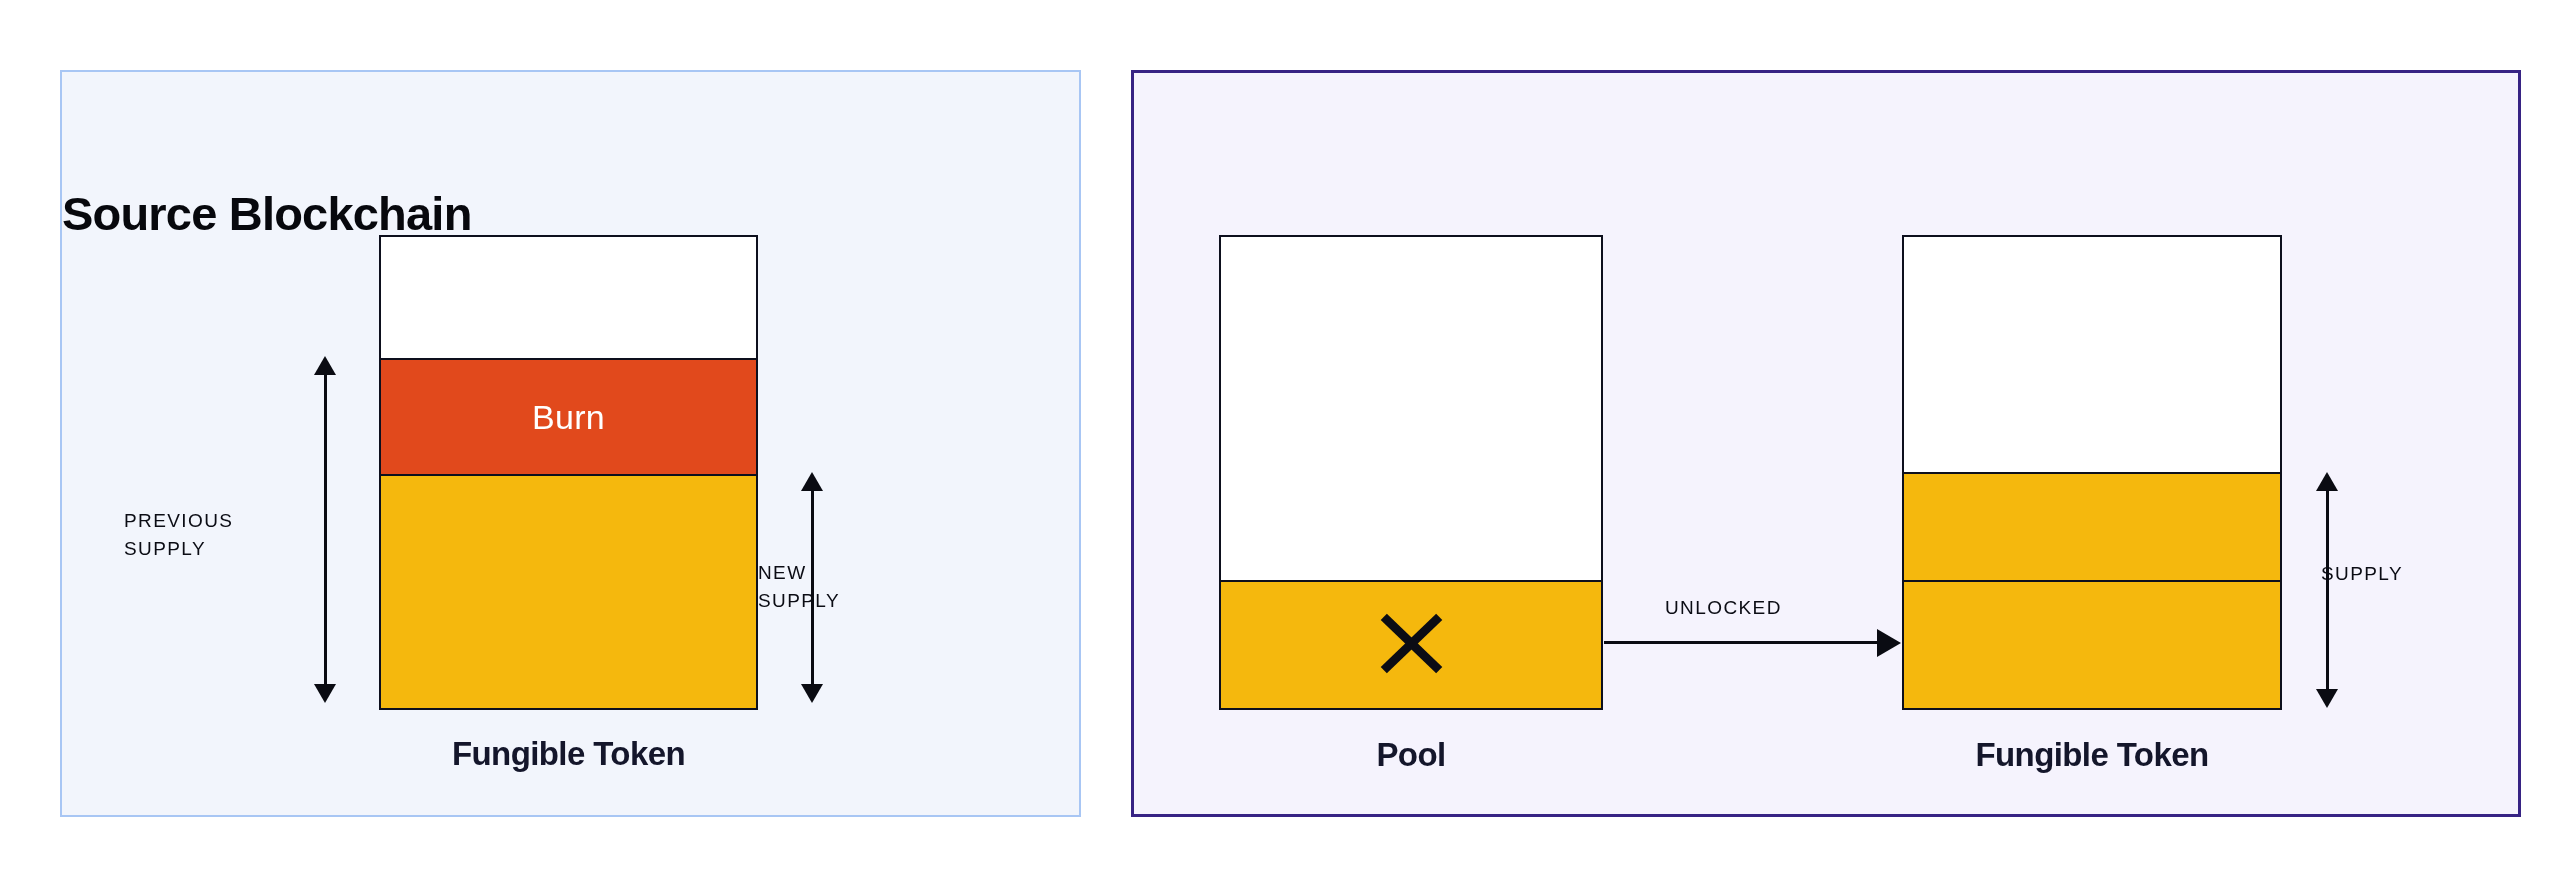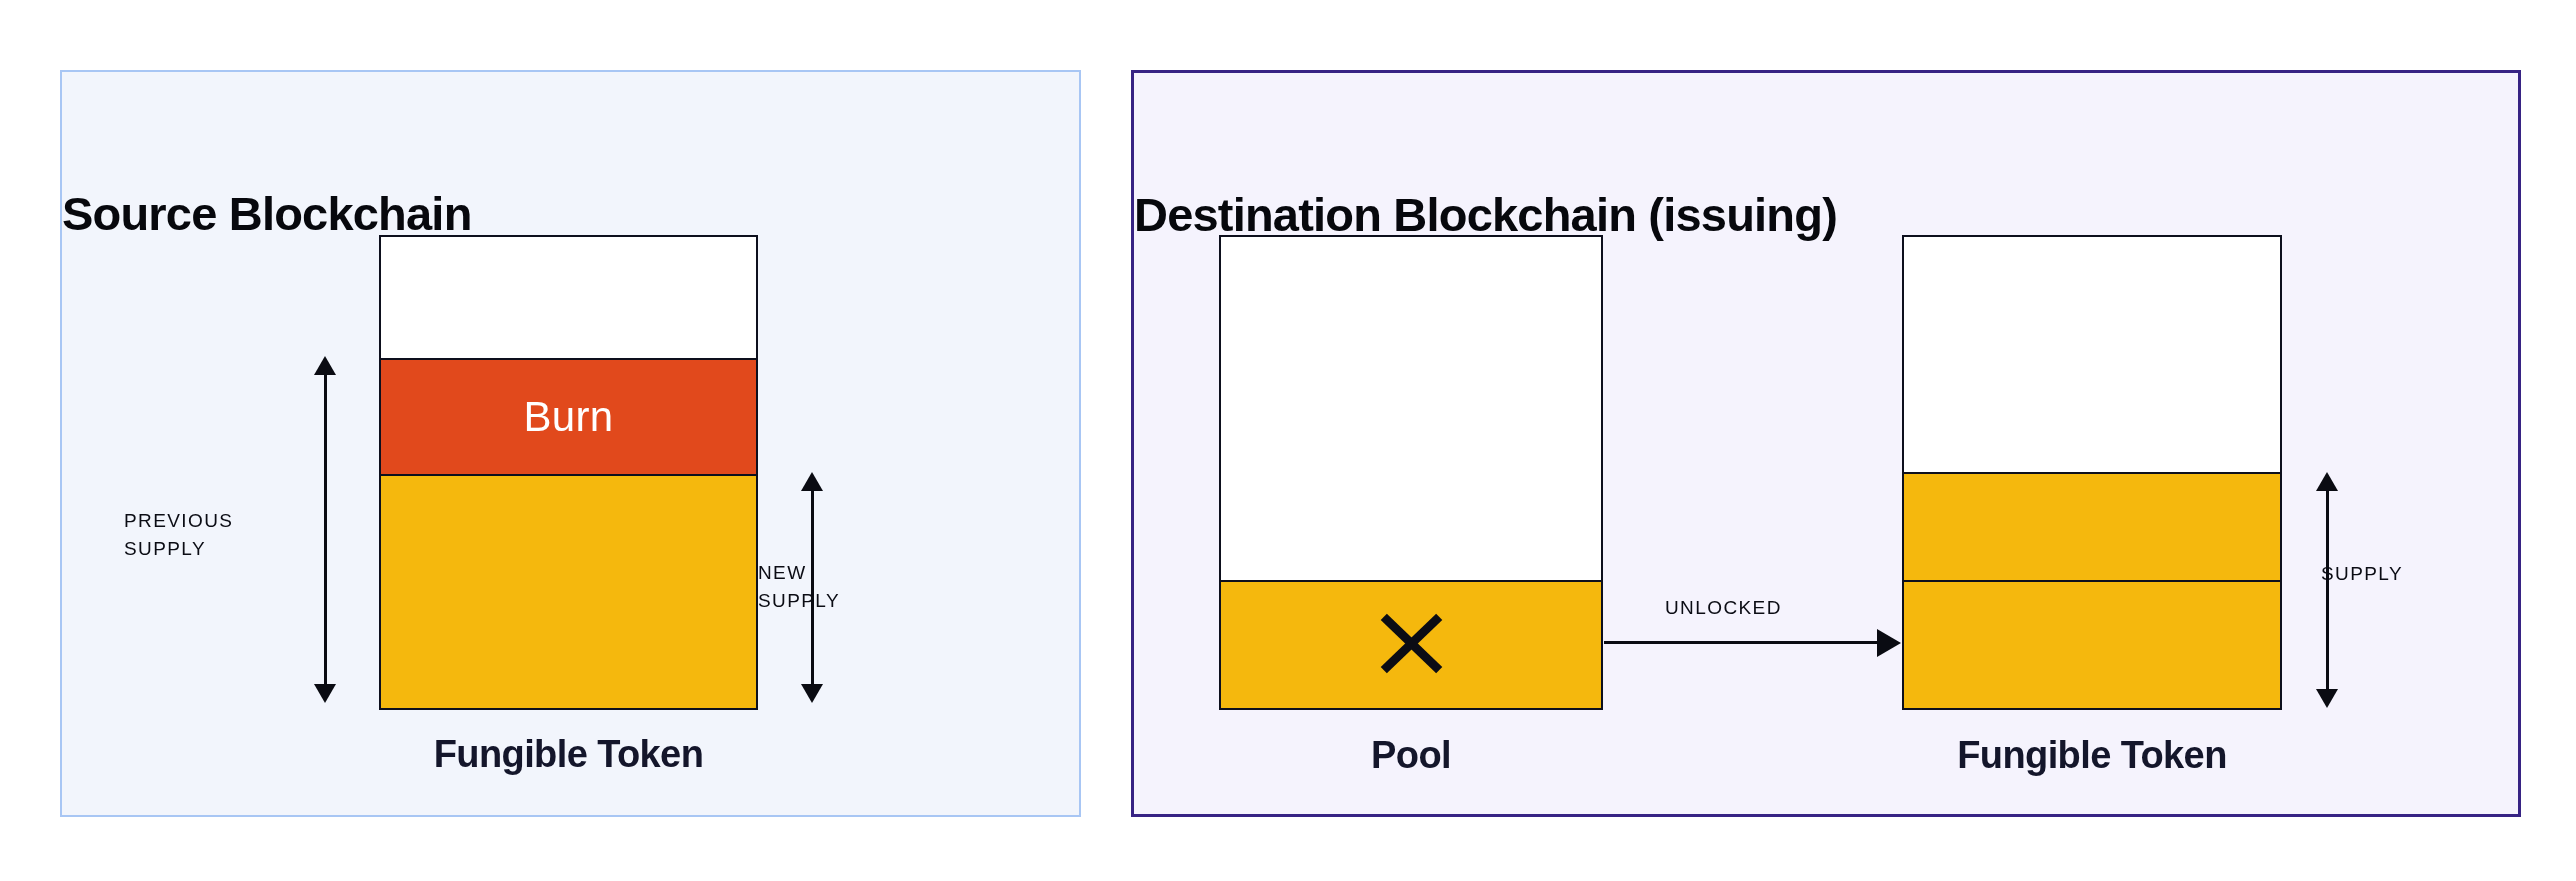--- a/index.html
+++ b/index.html
@@ -39,26 +39,26 @@
   .seg.white { background: #ffffff; }
   .seg.orange {
     background: #e1491c;
     border-top: 2.8px solid #0d0f1d;
     border-bottom: 2.8px solid #0d0f1d;
     display: flex; align-items: center; justify-content: center;
   }
   .seg.yellow { background: #f5b80d; }
   .seg.divided { border-top: 2.8px solid #0d0f1d; }
   .burn-text {
-    color: #ffffff; font-size: 42px; font-weight: 500; line-height: 1;
+    color: #ffffff; font-size: 34px; font-weight: 500; line-height: 1;
     letter-spacing: 0.3px;
   }
   .bar-caption {
     position: absolute; margin: 0; text-align: center;
-    font-size: 38px; line-height: 40px; font-weight: 700;
+    font-size: 33px; line-height: 40px; font-weight: 700;
     letter-spacing: -0.6px; color: #14162b;
   }
   .small-label {
     position: absolute; 
     font-size: 19px; line-height: 28px; font-weight: 500;
     letter-spacing: 1.4px; color: #0b0c14;
     white-space: pre-line;
   }
   
   .varrow {
@@ -118,21 +118,20 @@
       <i class="shaft"></i>
       <i class="head-down"></i>
     </div>
     <div class="small-label" style="left:696px; top:487px; width:167px;">NEW
 SUPPLY</div>
 
     <p class="bar-caption" style="left:317px; top:662px; width:379px;">Fungible Token</p>
   </section>
 
   <section class="panel dest">
-    <h2 class="panel-title">Destination Blockchain (issuing)</h2>
 
     <div class="bar" style="left:85px; top:162px; width:384px; height:475px;">
       <div class="seg white" style="height:343px;"></div>
       <div class="seg yellow divided" style="flex:1;"></div>
     </div>
 
     <svg class="x-icon" style="left:244px; top:540px;" width="67" height="61" viewBox="0 0 120 110">
       <line x1="10" y1="7" x2="110" y2="103" stroke="#0b0c14" stroke-width="16"></line>
       <line x1="110" y1="7" x2="10" y2="103" stroke="#0b0c14" stroke-width="16"></line>
     </svg>

